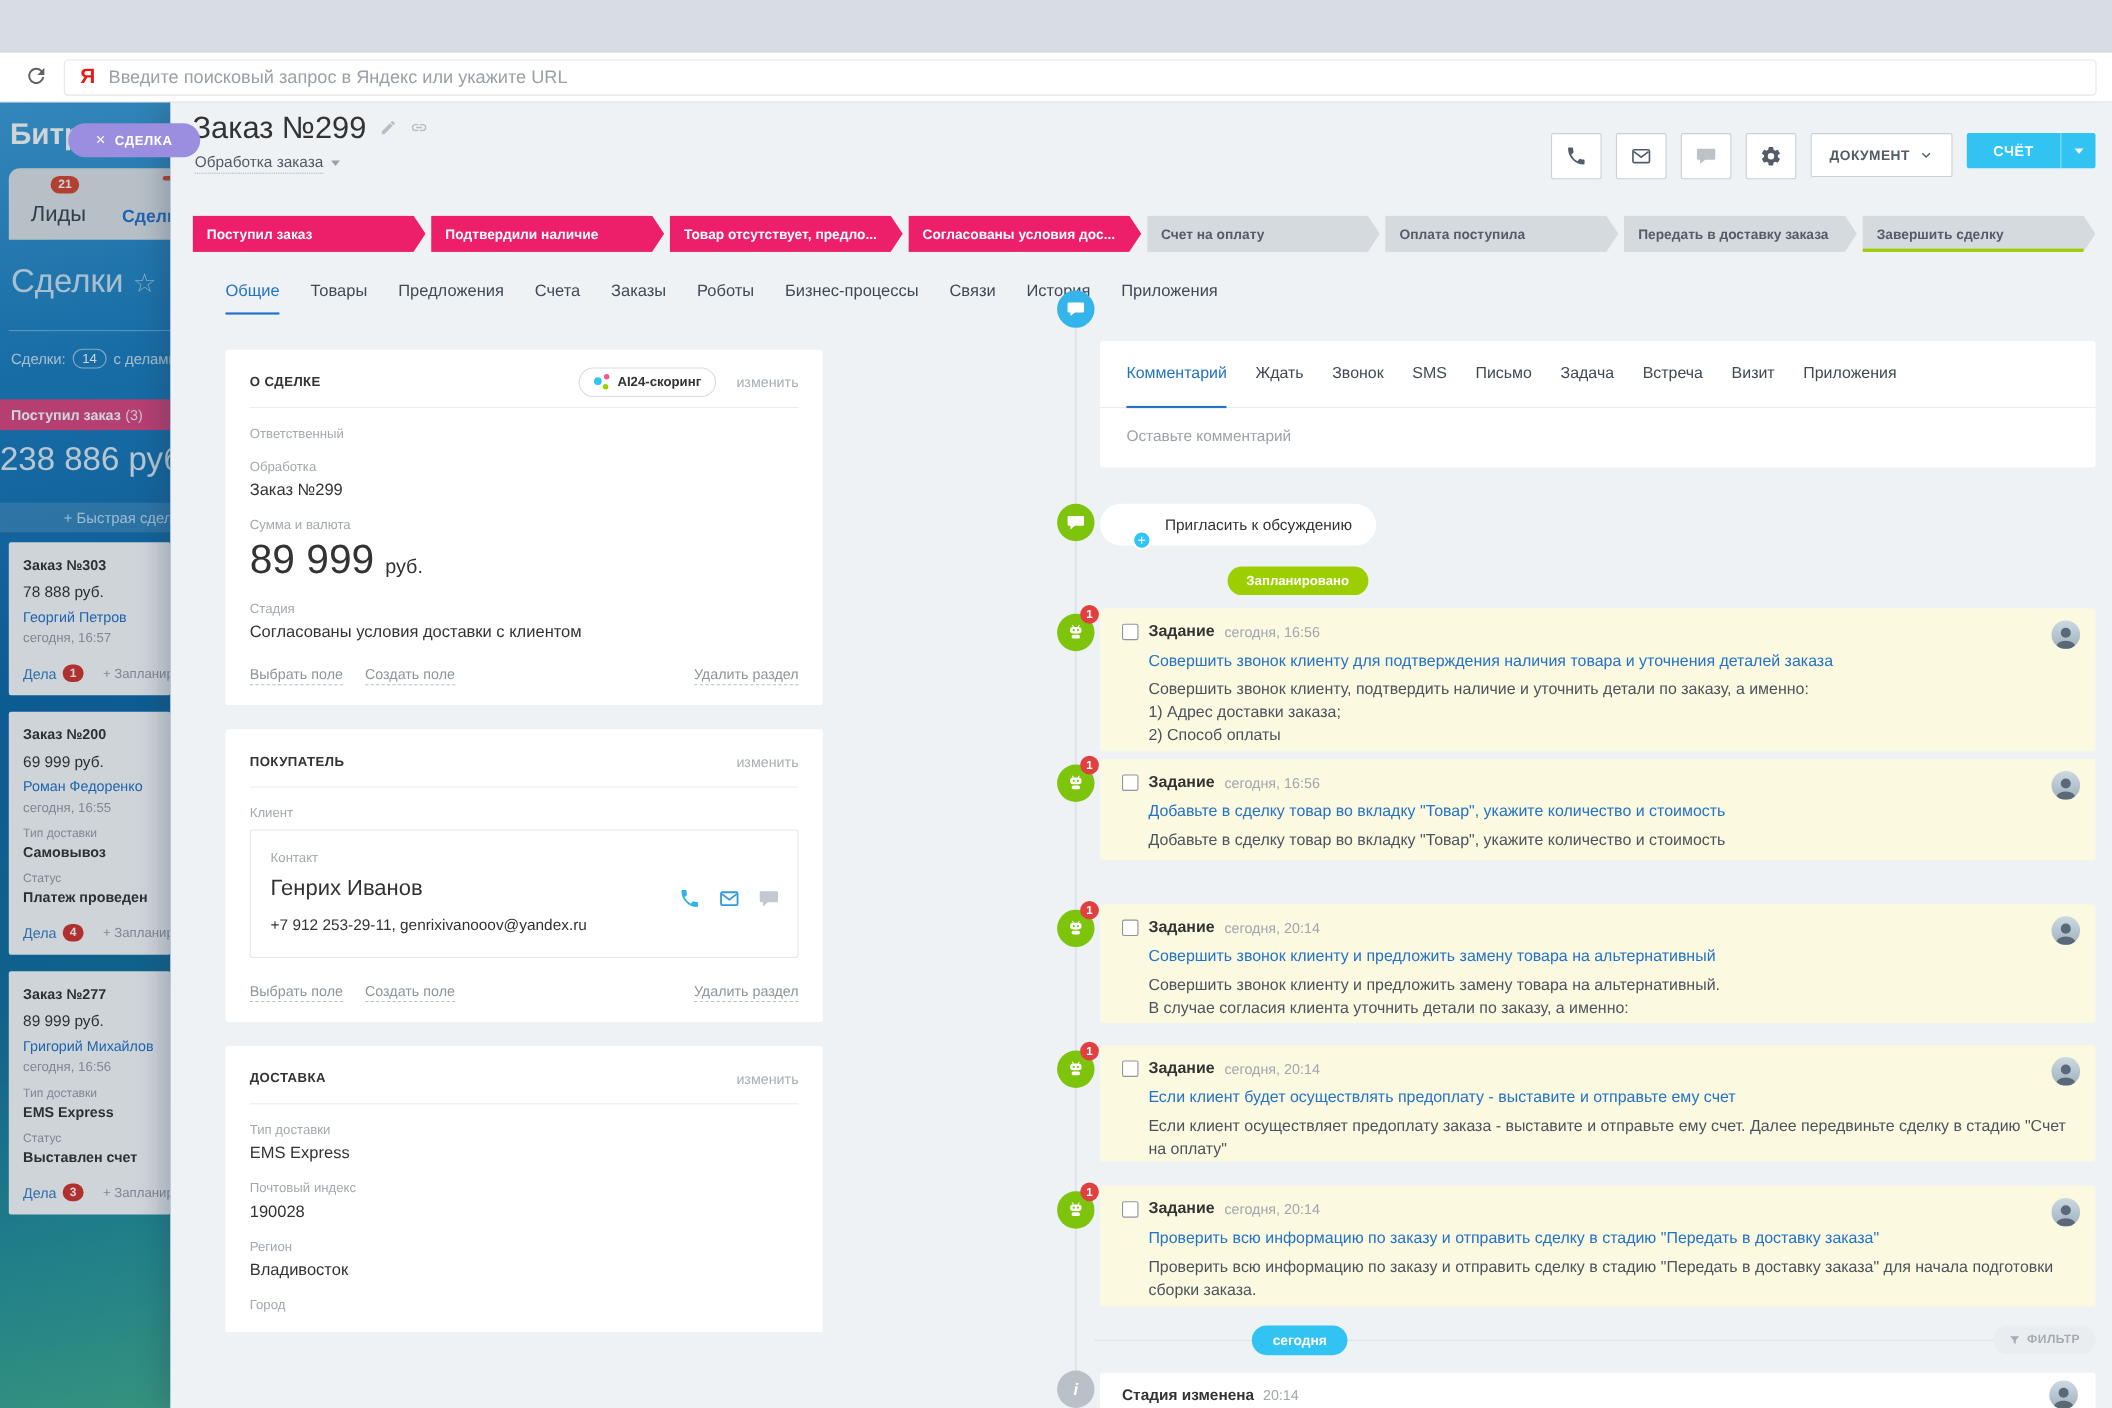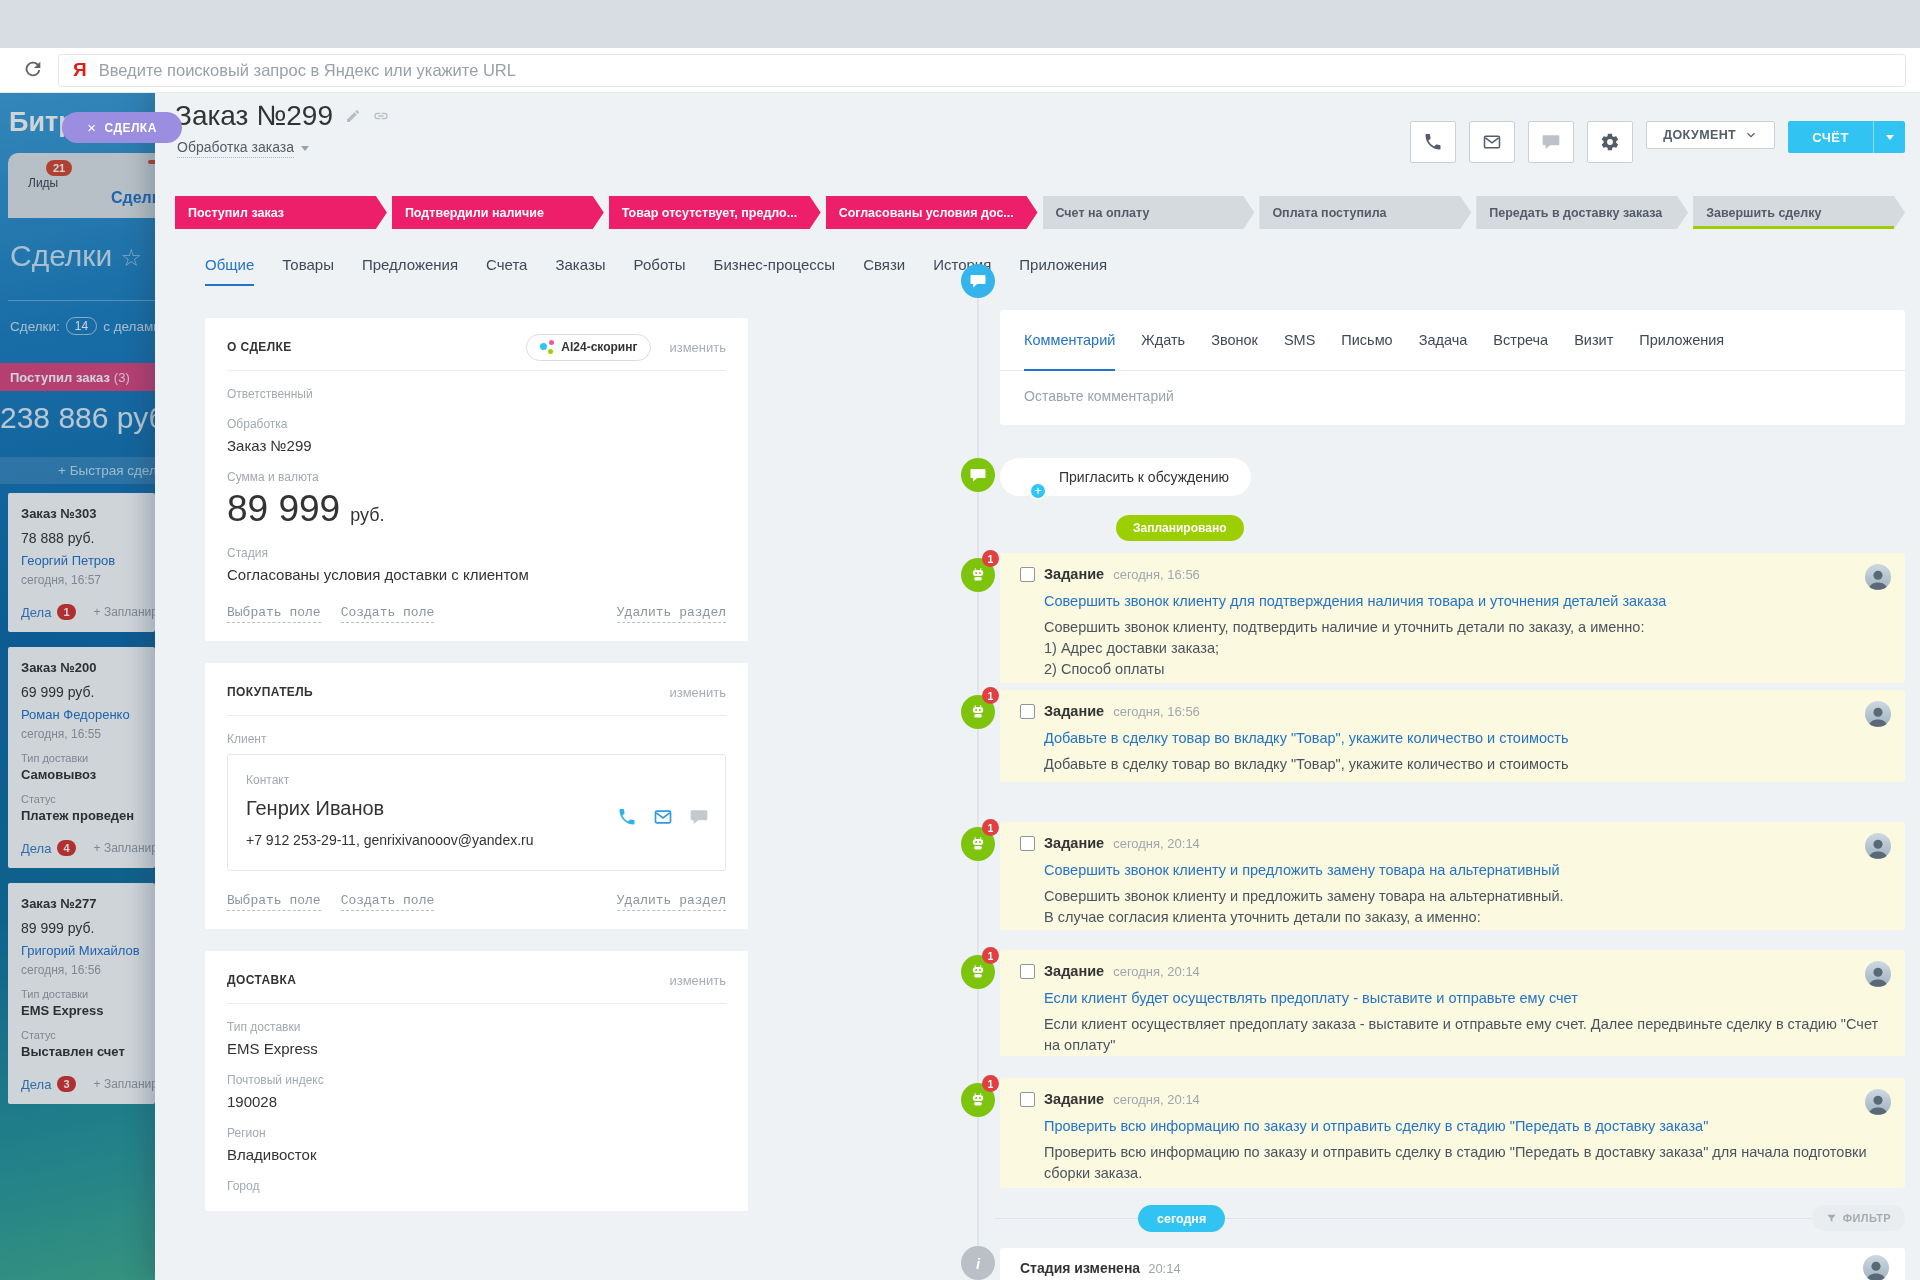--- a/index.html
+++ b/index.html
@@ -22,21 +22,21 @@
   .app { position:absolute; left:0; top:93px; width:1920px; height:1187px; overflow:hidden; }
 
   
   .bgpage { position:absolute; left:0; top:0; width:155px; height:1187px; overflow:hidden;
     background:linear-gradient(168deg,#3d9fd8 0%,#1b7fc0 20%,#0d68a8 45%,#11719e 68%,#27989b 88%,#3fae8d 100%); }
   .dim { position:absolute; inset:0; background:rgba(14,38,66,.2); z-index:5; }
   .bx-logo { position:absolute; left:9px; top:14px; width:74px; overflow:hidden; white-space:nowrap;
     color:#fff; font-size:27px; font-weight:bold; }
   .crm-tabstrip { position:absolute; left:8px; top:60px; width:147px; height:65px;
     background:#e2e6e9; border-radius:10px 0 0 0; overflow:hidden; }
-  .crm-tab-leads { position:absolute; left:20px; bottom:28px; font-size:12px; color:#3c4450; }
+  .crm-tab-leads { position:absolute; left:20px; bottom:11px; font-size:20px; color:#3c4450; }
   .crm-tab-deals { position:absolute; left:103px; bottom:11px; font-size:16px; color:#2373c8; font-weight:bold; }
   .badge-red { background:#d9482c; color:#fff; font-size:11px; font-weight:bold;
     border-radius:9px; padding:2px 7px; display:inline-block; }
   .b-leads { position:absolute; left:38px; top:7px; }
   .b-deals { position:absolute; left:140px; top:7px; }
   .board-title { position:absolute; left:10px; top:146px; color:rgba(255,255,255,.78);
     font-size:30px; font-weight:400; white-space:nowrap; }
   .board-title .star { font-size:24px; color:rgba(255,255,255,.6); }
   .board-hr { position:absolute; left:8px; right:0; top:207px; height:1px; background:rgba(255,255,255,.35); }
   .board-counter { position:absolute; left:10px; top:224px; color:#cfe3f2; font-size:13.5px;
@@ -83,21 +83,21 @@
   .pipeline-row { position:absolute; left:22px; top:46px; display:flex; align-items:center; gap:7px; }
   .pipeline-name { font-size:14px; color:#525b66; border-bottom:1px dotted #aeb5bc; padding-bottom:2px; cursor:pointer; }
   .caret-down { width:0; height:0; border-left:4px solid transparent; border-right:4px solid transparent;
     border-top:5px solid #9aa1a8; }
 
   .actions { position:absolute; right:15px; top:28px; height:42px; display:flex; gap:13px; }
   .abtn { width:46px; height:42px; background:#fff; border:1px solid #c9d0d6; border-radius:2px;
     display:flex; align-items:center; justify-content:center; color:#535c69; cursor:pointer; }
   .abtn svg { width:20px; height:20px; }
   .abtn.disabled { color:#bcc2c8; }
-  .btn-doc { height:28px; background:#fff; border:1px solid #c9d0d6; border-radius:2px; padding:0 16px;
+  .btn-doc { height:40px; background:#fff; border:1px solid #c9d0d6; border-radius:2px; padding:0 16px;
     display:flex; align-items:center; gap:8px; font-size:12.5px; font-weight:bold; letter-spacing:.4px;
     color:#535c69; cursor:pointer; }
   .btn-doc svg { width:14px; height:14px; }
   .btn-invoice { height:32px; background:#31c4f3; border:none; border-radius:2px; display:flex;
     align-items:stretch; color:#fff; cursor:pointer; padding:0; }
   .btn-invoice .main { padding:0 24px; display:flex; align-items:center; font-size:13px;
     font-weight:bold; letter-spacing:.5px; }
   .btn-invoice .arrow { width:32px; border-left:1px solid rgba(255,255,255,.45); display:flex;
     align-items:center; justify-content:center; }
   .tri-down { width:0; height:0; border-left:4px solid transparent; border-right:4px solid transparent;
@@ -138,21 +138,21 @@
     flex:none; position:relative; }
   .avatar svg { position:absolute; left:0; top:2px; width:100%; height:100%; fill:#5a6977; }
   .av34 { width:34px; height:34px; }
   .av26 { width:26px; height:26px; }
   .av28 { width:28px; height:28px; }
   .link-blue { color:#2373c8; cursor:pointer; }
   .resp-name { font-size:14.5px; margin-left:13px; }
   .big-amount { margin-top:4px; display:flex; align-items:baseline; gap:10px; color:#333; }
   .big-amount .num { font-size:37px; }
   .big-amount .cur { font-size:18px; }
-  .field-links { display:flex; align-items:center; margin-top:22px;font-family:Liberation Mono, monospace; }
+  .field-links { display:flex; align-items:center; margin-top:22px; }
   .dashed-link { font-size:13px; color:#8e959c; border-bottom:1px dashed #b9bfc6; padding-bottom:2px;
     cursor:pointer; margin-right:20px; }
   .del-link { margin-left:auto; margin-right:0; }
   .client-box { border:1px solid #e3e8eb; border-radius:3px; margin-top:8px; padding:18px 16px 22px 18px; position:relative; }
   .contact-name { font-size:20px; color:#333; margin-top:10px; }
   .contact-info { font-size:14px; color:#333; margin-top:12px; }
   .contact-icons { position:absolute; right:16px; top:52px; display:flex; gap:16px; align-items:center; }
   .contact-icons svg { width:20px; height:20px; cursor:pointer; }
   .ci-phone { color:#2fb3e8; } .ci-mail { color:#2f9ae0; } .ci-chat { color:#c3c9cf; }
 

